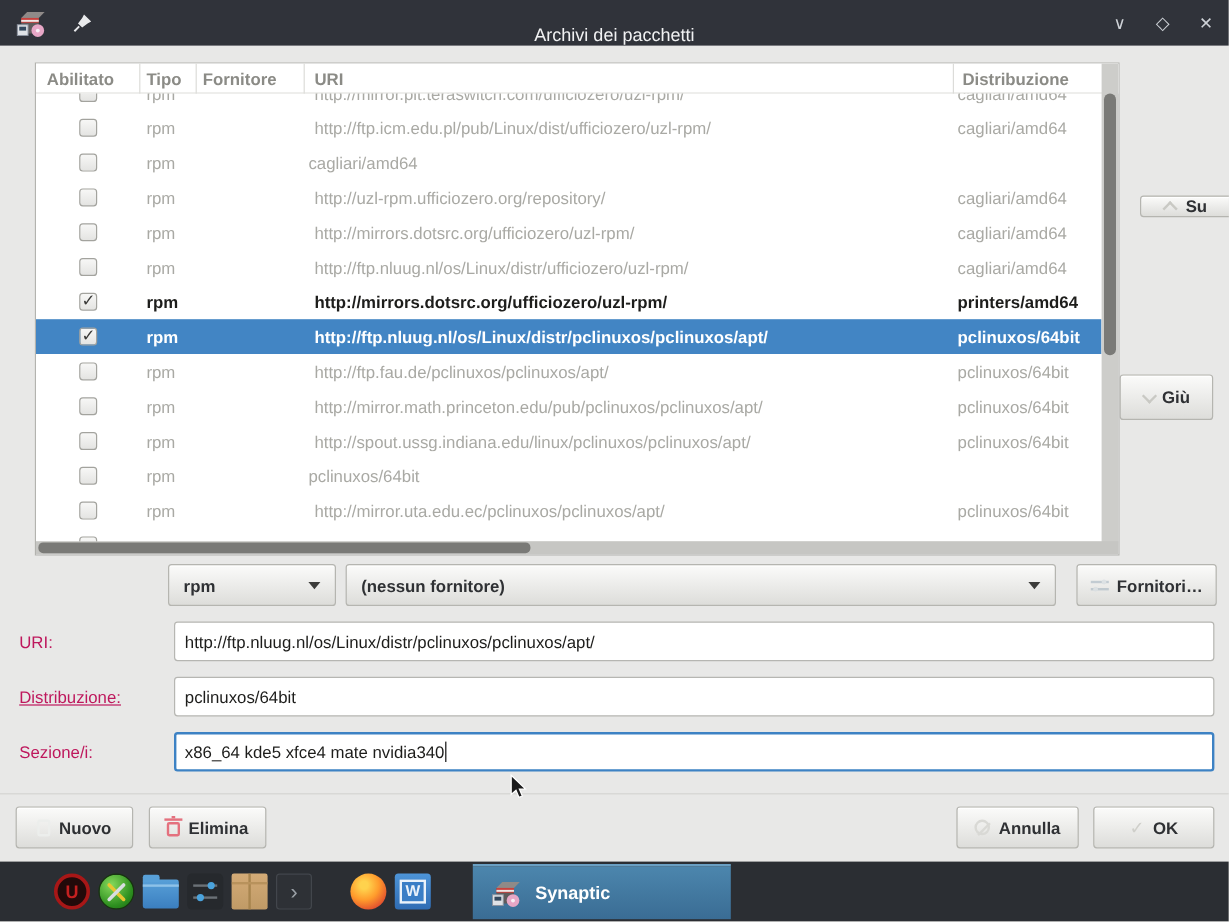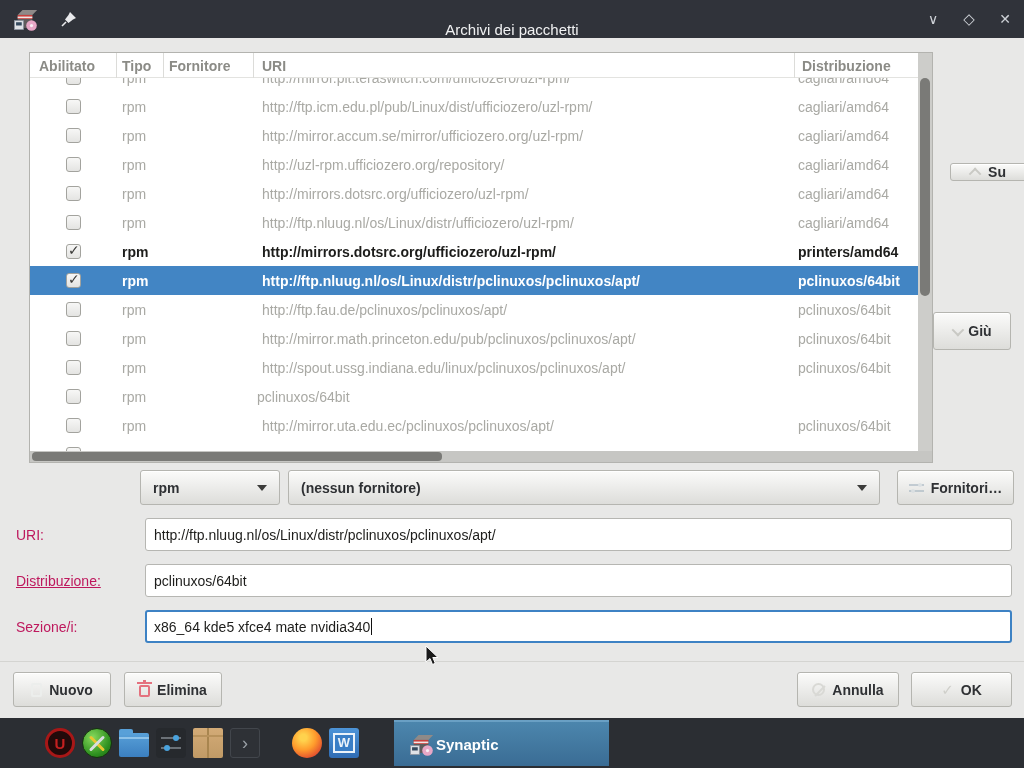--- a/index.html
+++ b/index.html
@@ -107,21 +107,21 @@
   .mixer i:nth-child(1)::after { left:12px; } .mixer i:nth-child(2)::after { left:3px; }
   .boxpkg { background:linear-gradient(#d3ab77,#c09a66); border-radius:2px; position:relative; overflow:hidden; }
   .boxpkg::before { content:""; position:absolute; left:14px; top:0; width:2px; height:30px; background:#a8854f; }
   .boxpkg::after { content:""; position:absolute; left:0; top:7px; width:30px; height:2px; background:#b8925c; }
   .term { background:#2e3136; border-radius:3px; color:#9aa0a6; font-size:18px; display:flex; align-items:center; justify-content:center; border:1px solid #42464c; }
   .firefox { border-radius:50%; background:radial-gradient(circle at 38% 32%, #ffd24d 12%, #ff9b2c 45%, #e4552e 75%, #b5306b); }
   .wproc { background:linear-gradient(#4d94d8,#2f6cb4); border-radius:3px; display:flex; align-items:center; justify-content:center; }
   .wproc span { border:2px solid #eaf2fa; color:#eaf2fa; font-size:13px; font-weight:bold; padding:0 3px; line-height:16px; background:#3a7ec6; }
   .task-active { margin-left:28px; width:215px; height:46px; margin-top:0;
                  background:linear-gradient(#4c86ad,#3a6c94); border-top:2px solid #6aa0c4;
-                 display:flex; align-items:center; gap:2px; padding-left:14px; color:#fff; font-size:15px; font-weight:600; cursor:default; }
+                 display:flex; align-items:center; gap:12px; padding-left:14px; color:#fff; font-size:15px; font-weight:600; cursor:default; }
 
   
   .cursor { position:absolute; left:425px; top:645px; z-index:50; pointer-events:none; }
 </style>
 </head>
 <body>
 
 <div class="titlebar">
   <svg class="tb-icon" viewBox="0 0 32 32">
     <polygon points="7,11 13,5 31,5 25,11" fill="#8f8a88"></polygon>
@@ -166,21 +166,20 @@
         <span class="cb"></span>
         <span class="cell-tipo">rpm</span>
         <span></span>
         <span class="cell-uri">http://ftp.icm.edu.pl/pub/Linux/dist/ufficiozero/uzl-rpm/</span>
         <span class="cell-dist">cagliari/amd64</span>
       </div>
       <div class="row grid-row">
         <span class="cb"></span>
         <span class="cell-tipo">rpm</span>
         <span></span>
-        <span class="cell-uri">http://mirror.accum.se/mirror/ufficiozero.org/uzl-rpm/</span>
         <span class="cell-dist">cagliari/amd64</span>
       </div>
       <div class="row grid-row">
         <span class="cb"></span>
         <span class="cell-tipo">rpm</span>
         <span></span>
         <span class="cell-uri">http://uzl-rpm.ufficiozero.org/repository/</span>
         <span class="cell-dist">cagliari/amd64</span>
       </div>
       <div class="row grid-row">

